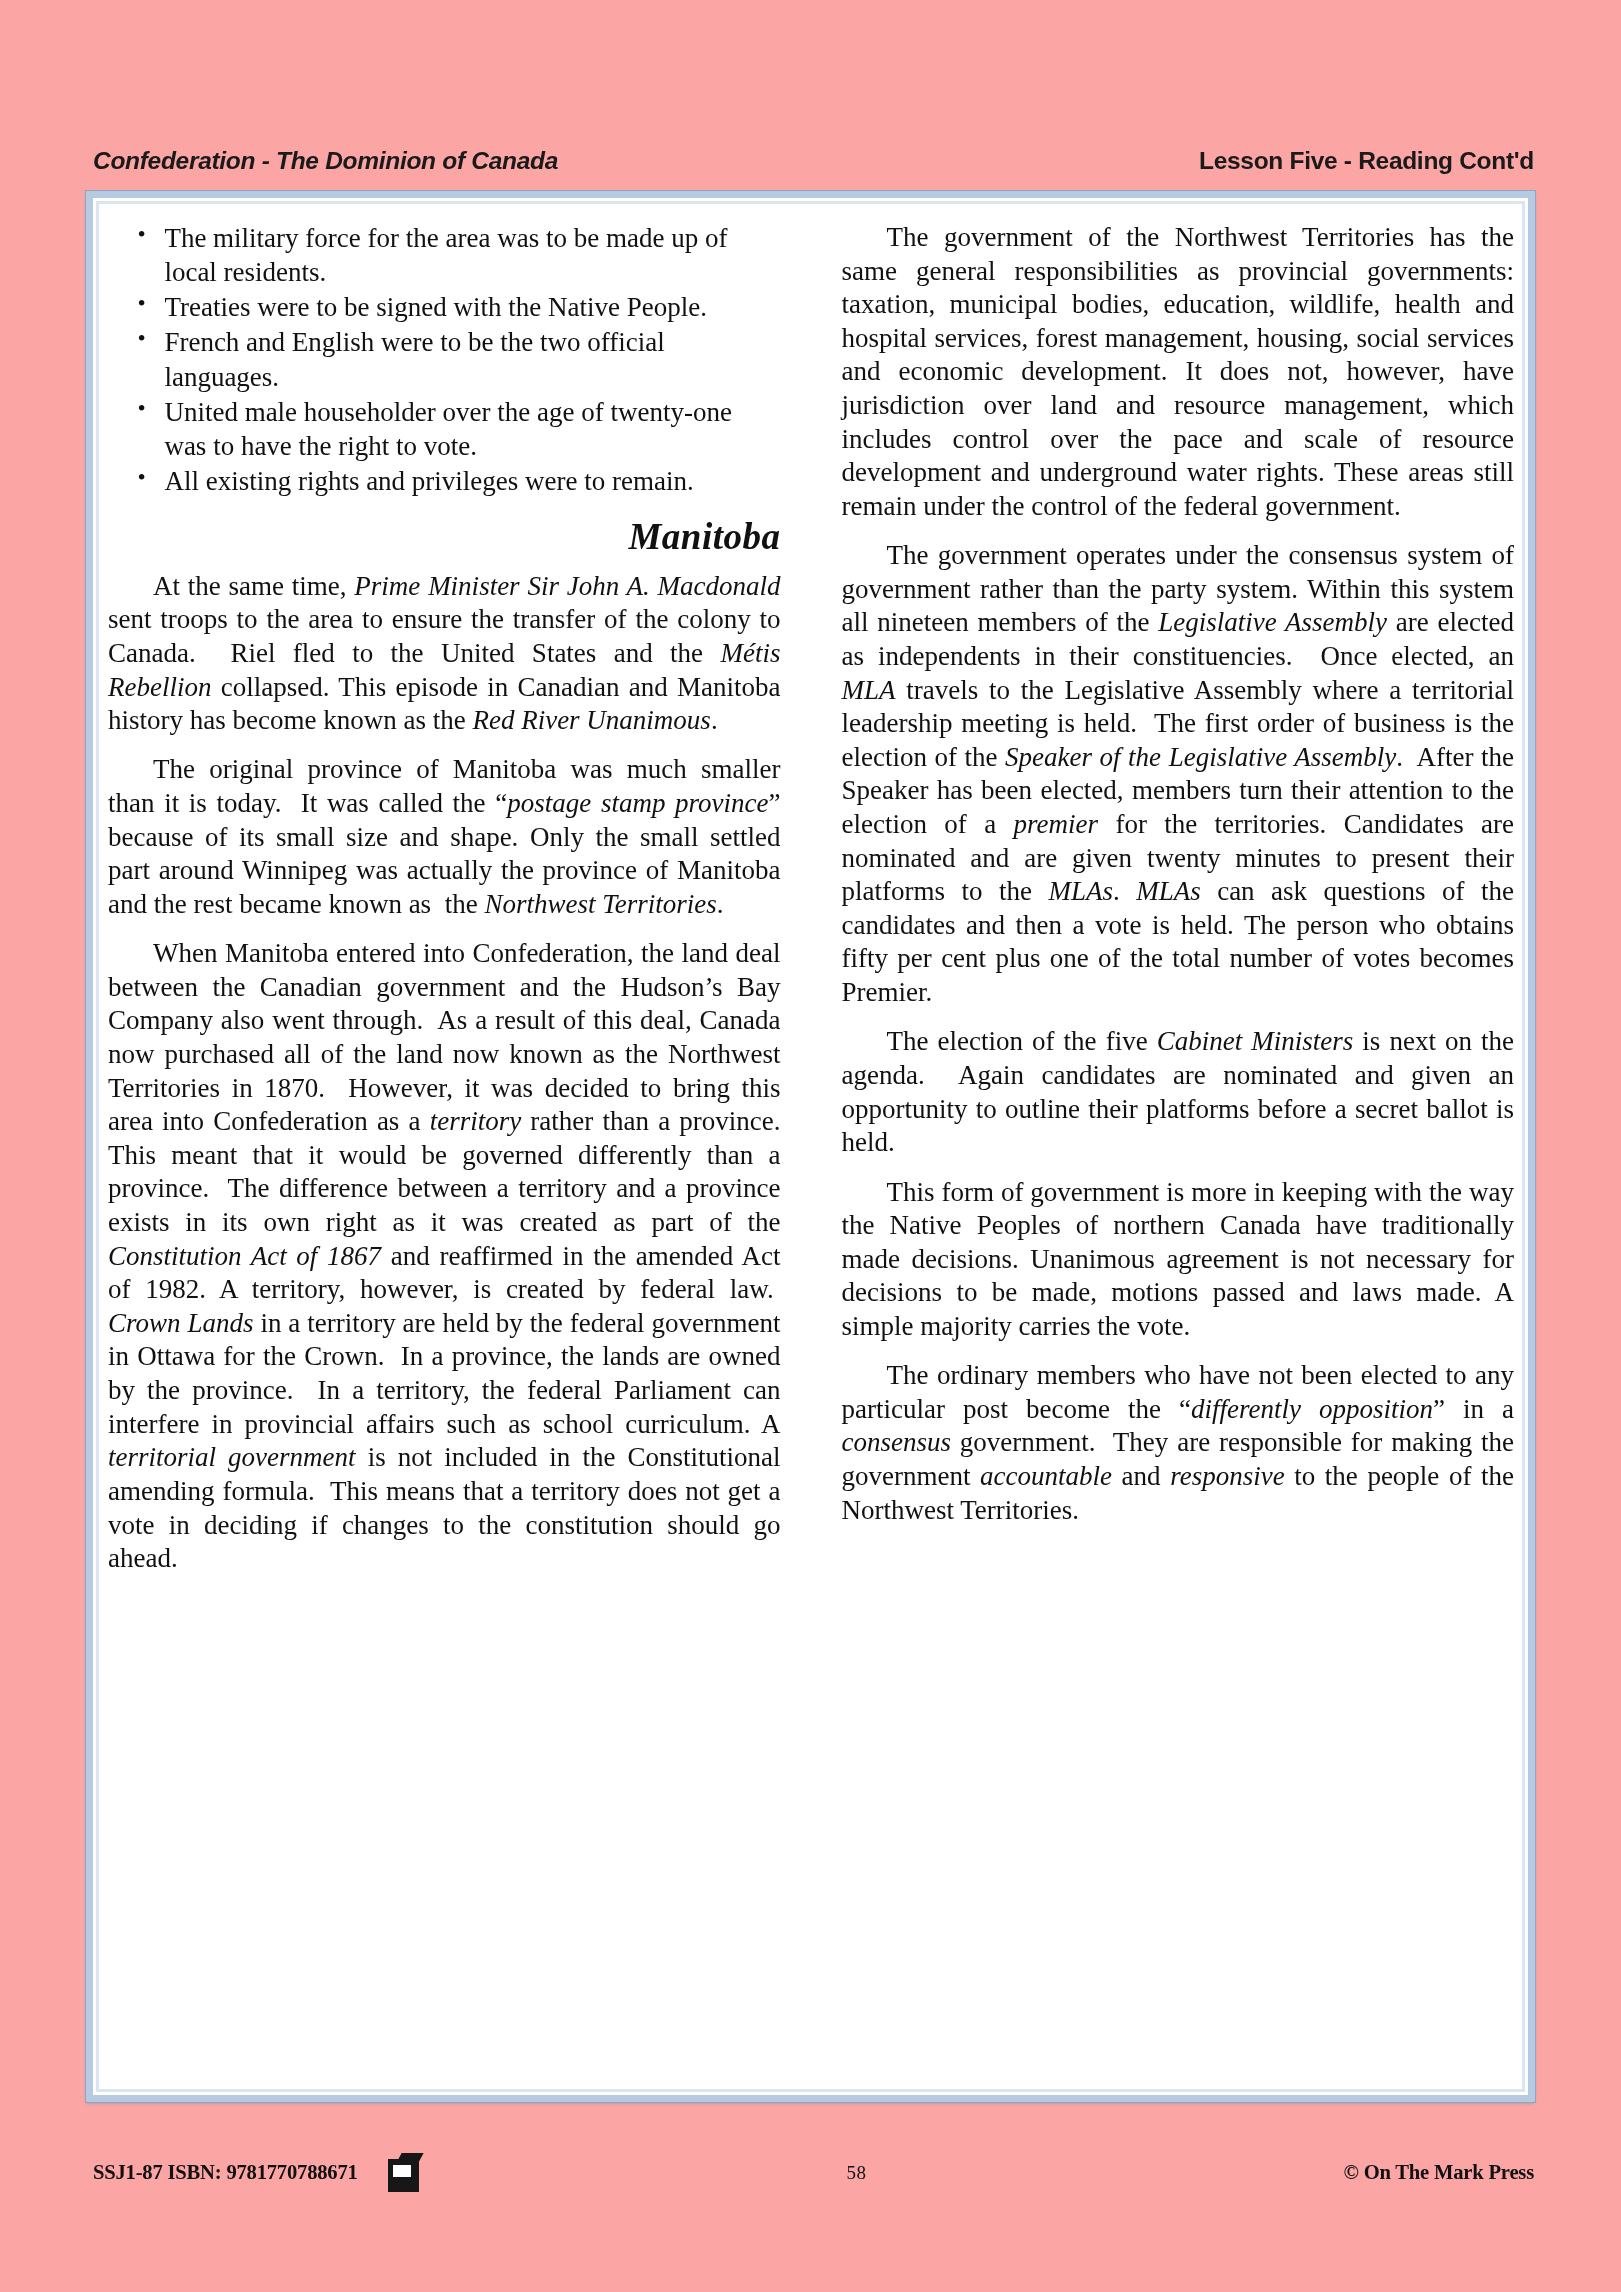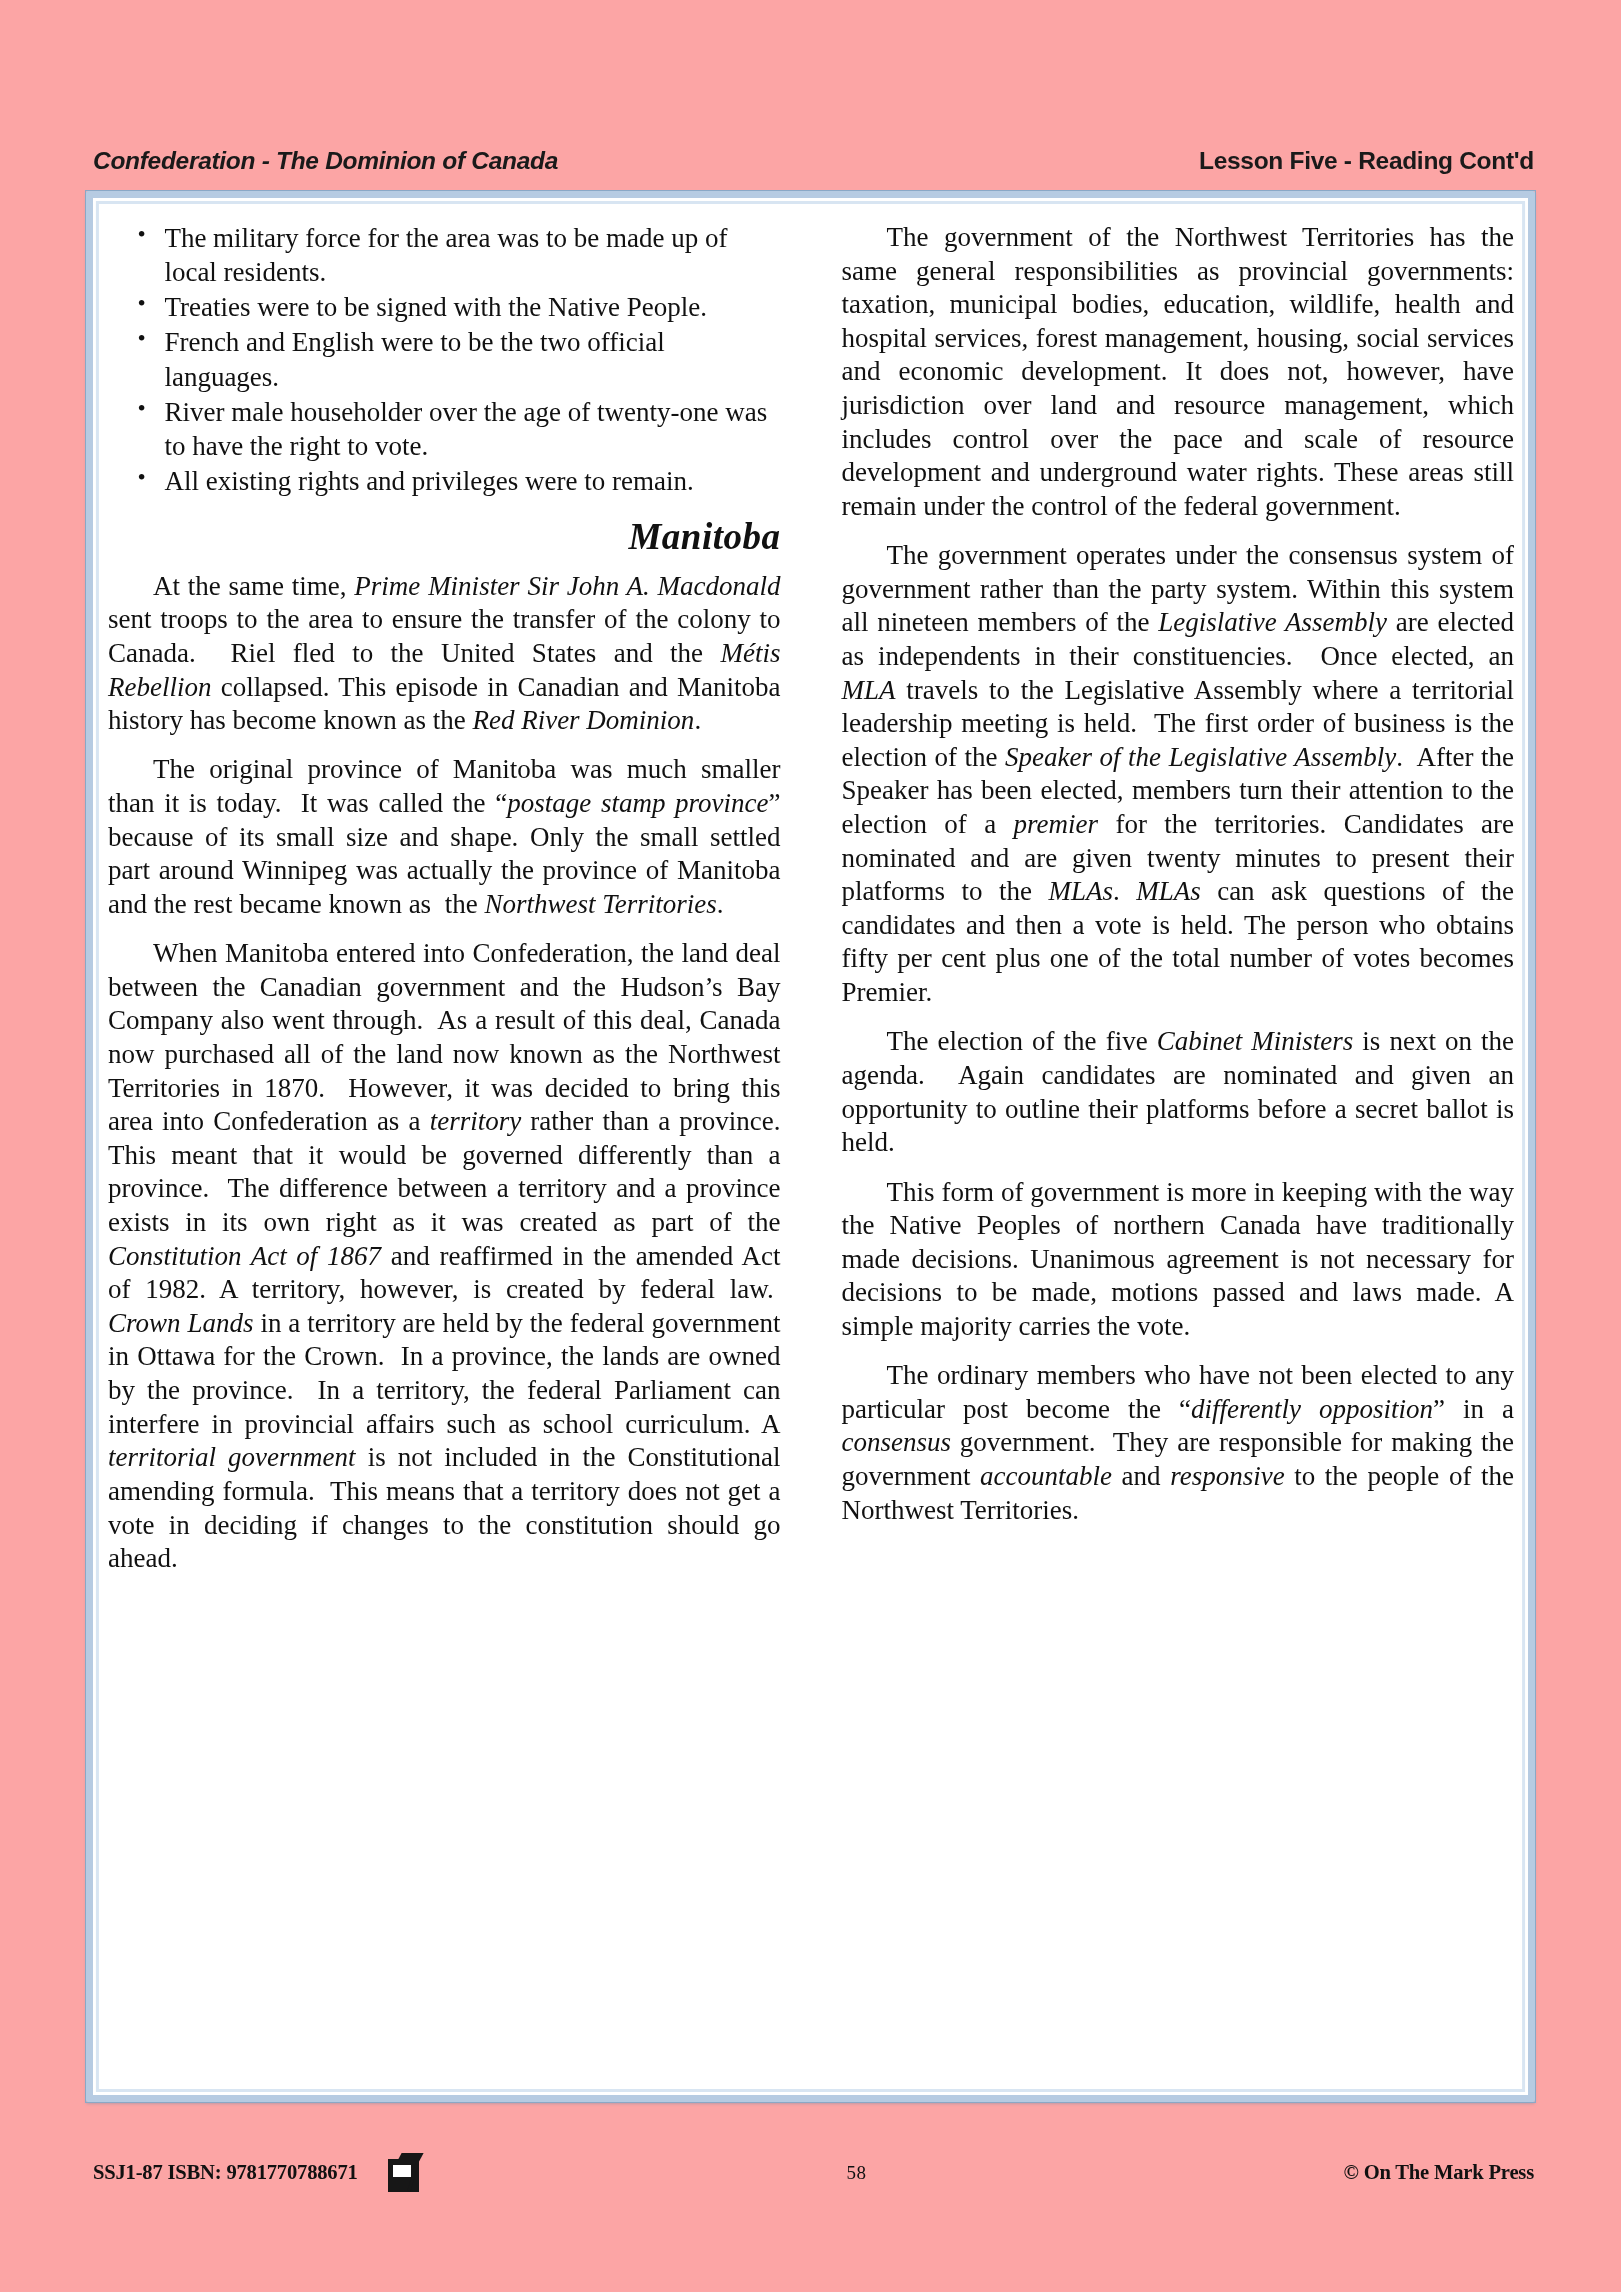--- a/index.html
+++ b/index.html
@@ -207,28 +207,28 @@
   <div class="content-frame"></div>
 
   <div class="columns">
 
     <div class="col">
 
       <ul class="bullets">
         <li>The military force for the area was to be made up of local residents.</li>
         <li>Treaties were to be signed with the Native People.</li>
         <li>French and English were to be the two official languages.</li>
-        <li>River male householder over the age of twenty-one was to have the right to vote.</li>
+        <li>United male householder over the age of twenty-one was to have the right to vote.</li>
         <li>All existing rights and privileges were to remain.</li>
       </ul>
 
       <h2 class="section-title">Manitoba</h2>
 
       <p>
-        <span>At the same time, </span><em>Prime Minister Sir John A. Macdonald</em><span> sent troops to the area to ensure the transfer of the colony to Canada.&nbsp; Riel fled to the United States and the </span><em>Métis Rebellion</em><span> collapsed. This episode in Canadian and Manitoba history has become known as the </span><em>Red River Dominion</em><span>.</span>
+        <span>At the same time, </span><em>Prime Minister Sir John A. Macdonald</em><span> sent troops to the area to ensure the transfer of the colony to Canada.&nbsp; Riel fled to the United States and the </span><em>Métis Rebellion</em><span> collapsed. This episode in Canadian and Manitoba history has become known as the </span><em>Red River Unanimous</em><span>.</span>
       </p>
 
       <p>
         <span>The original province of Manitoba was much smaller than it is today.&nbsp; It was called the “</span><em>postage stamp province</em><span>” because of its small size and shape. Only the small settled part around Winnipeg was actually the province of Manitoba and the rest became known as&nbsp; the </span><em>Northwest Territories</em><span>.</span>
       </p>
 
       <p>
         <span>When Manitoba entered into Confederation, the land deal between the Canadian government and the Hudson’s Bay Company also went through.&nbsp; As a result of this deal, Canada now purchased all of the land now known as the Northwest Territories in 1870.&nbsp; However, it was decided to bring this area into Confederation as a </span><em>territory</em><span> rather than a province. This meant that it would be governed differently than a province.&nbsp; The difference between a territory and a province exists in its own right as it was created as part of the </span><em>Constitution Act of 1867</em><span> and reaffirmed in the amended Act of 1982. A territory, however, is created by federal law.&nbsp; </span><em>Crown Lands</em><span> in a territory are held by the federal government in Ottawa for the Crown.&nbsp; In a province, the lands are owned by the province.&nbsp; In a territory, the federal Parliament can interfere in provincial affairs such as school curriculum. A </span><em>territorial government</em><span> is not included in the Constitutional amending formula.&nbsp; This means that a territory does not get a vote in deciding if changes to the constitution should go ahead.</span>
       </p>
 

